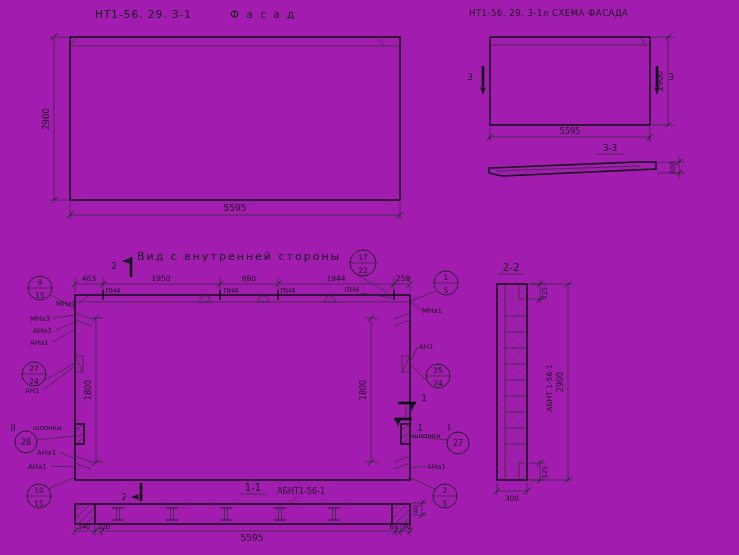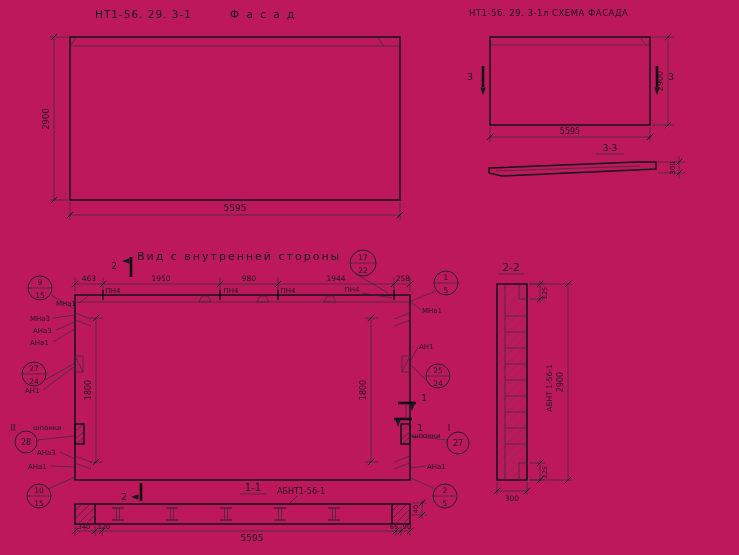--- a/index.html
+++ b/index.html
@@ -1,16 +1,16 @@
 <!DOCTYPE html>
 <html><head>
 <meta charset="utf-8">
 <style>
   html,body{margin:0;padding:0;background:#8f8f8f;}
-  .sheet{width:739px;height:555px;background:#be185d;position:relative;overflow:hidden;}
+  .sheet{width:739px;height:555px;background:#a21caf;position:relative;overflow:hidden;}
   svg{display:block;}
   text{fill:#17171c;font-family:"DejaVu Sans","Liberation Sans",sans-serif;}
   .ln{stroke:#202024;stroke-width:1;fill:none}
   .thin{stroke:#2e2e33;stroke-width:0.7;fill:none}
   .med{stroke:#121216;stroke-width:1.5;fill:none}
   .thk{stroke:#0e0e12;stroke-width:2.6;fill:none}
   .mid{text-anchor:middle}
   .t6{font-size:6.5px}.t7{font-size:7px}.t75{font-size:7.5px}.t8{font-size:8px}
   .t85{font-size:8.5px}.t9{font-size:9px}.t10{font-size:10px}.t105{font-size:10.5px}.t11{font-size:11px}
 </style>

